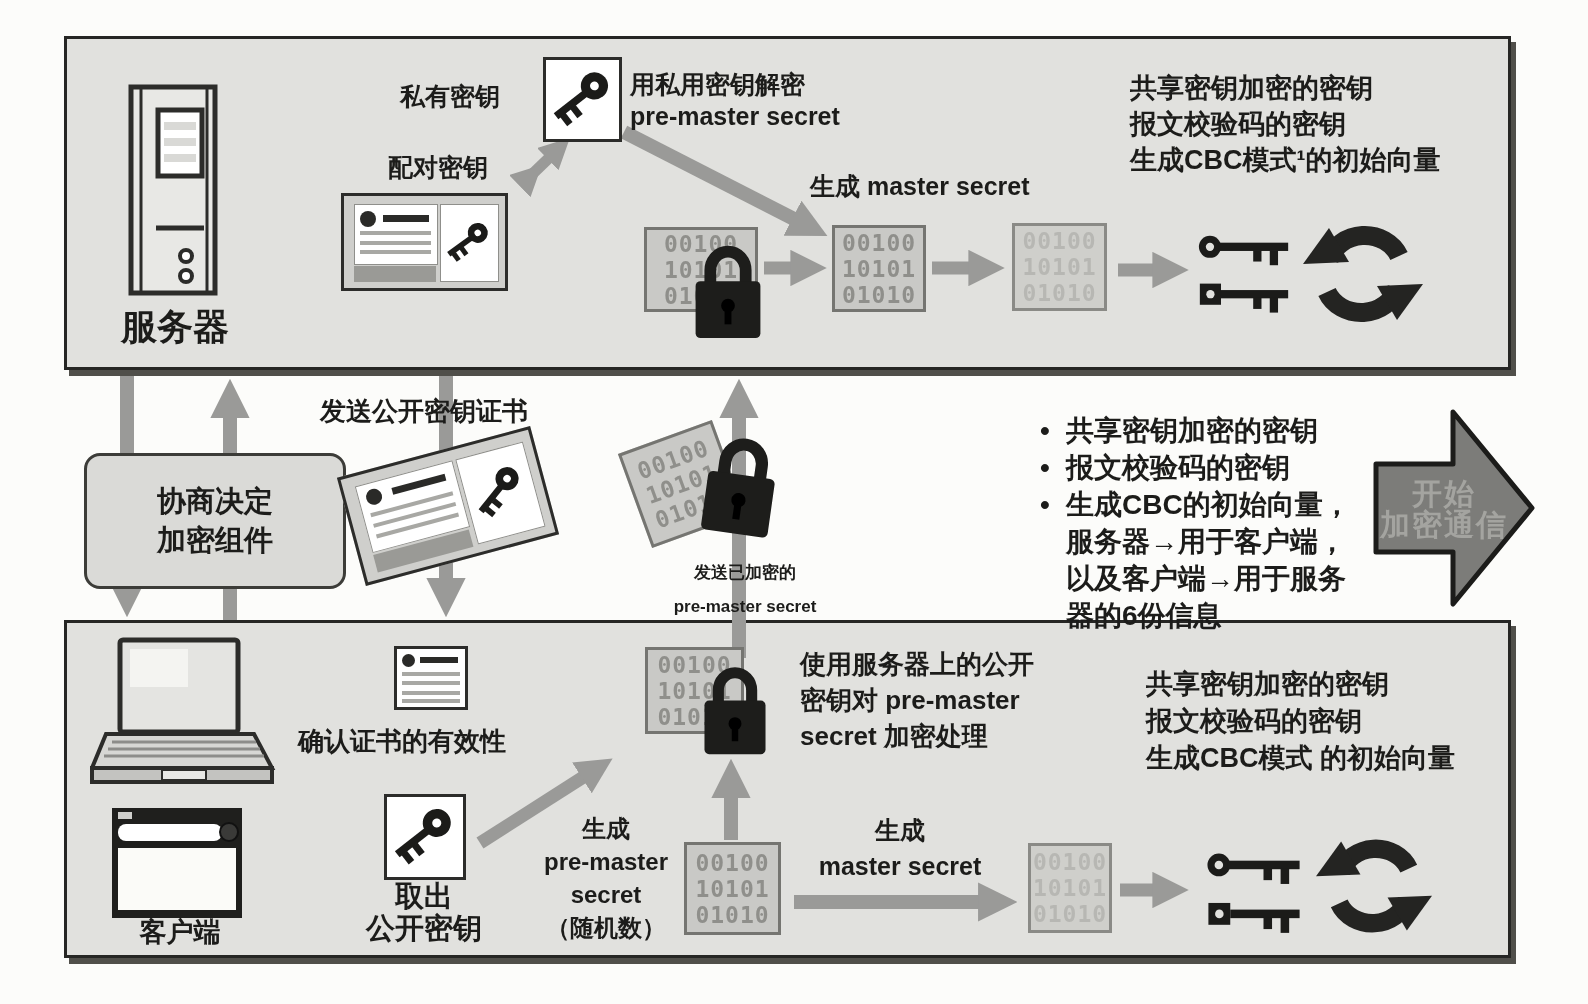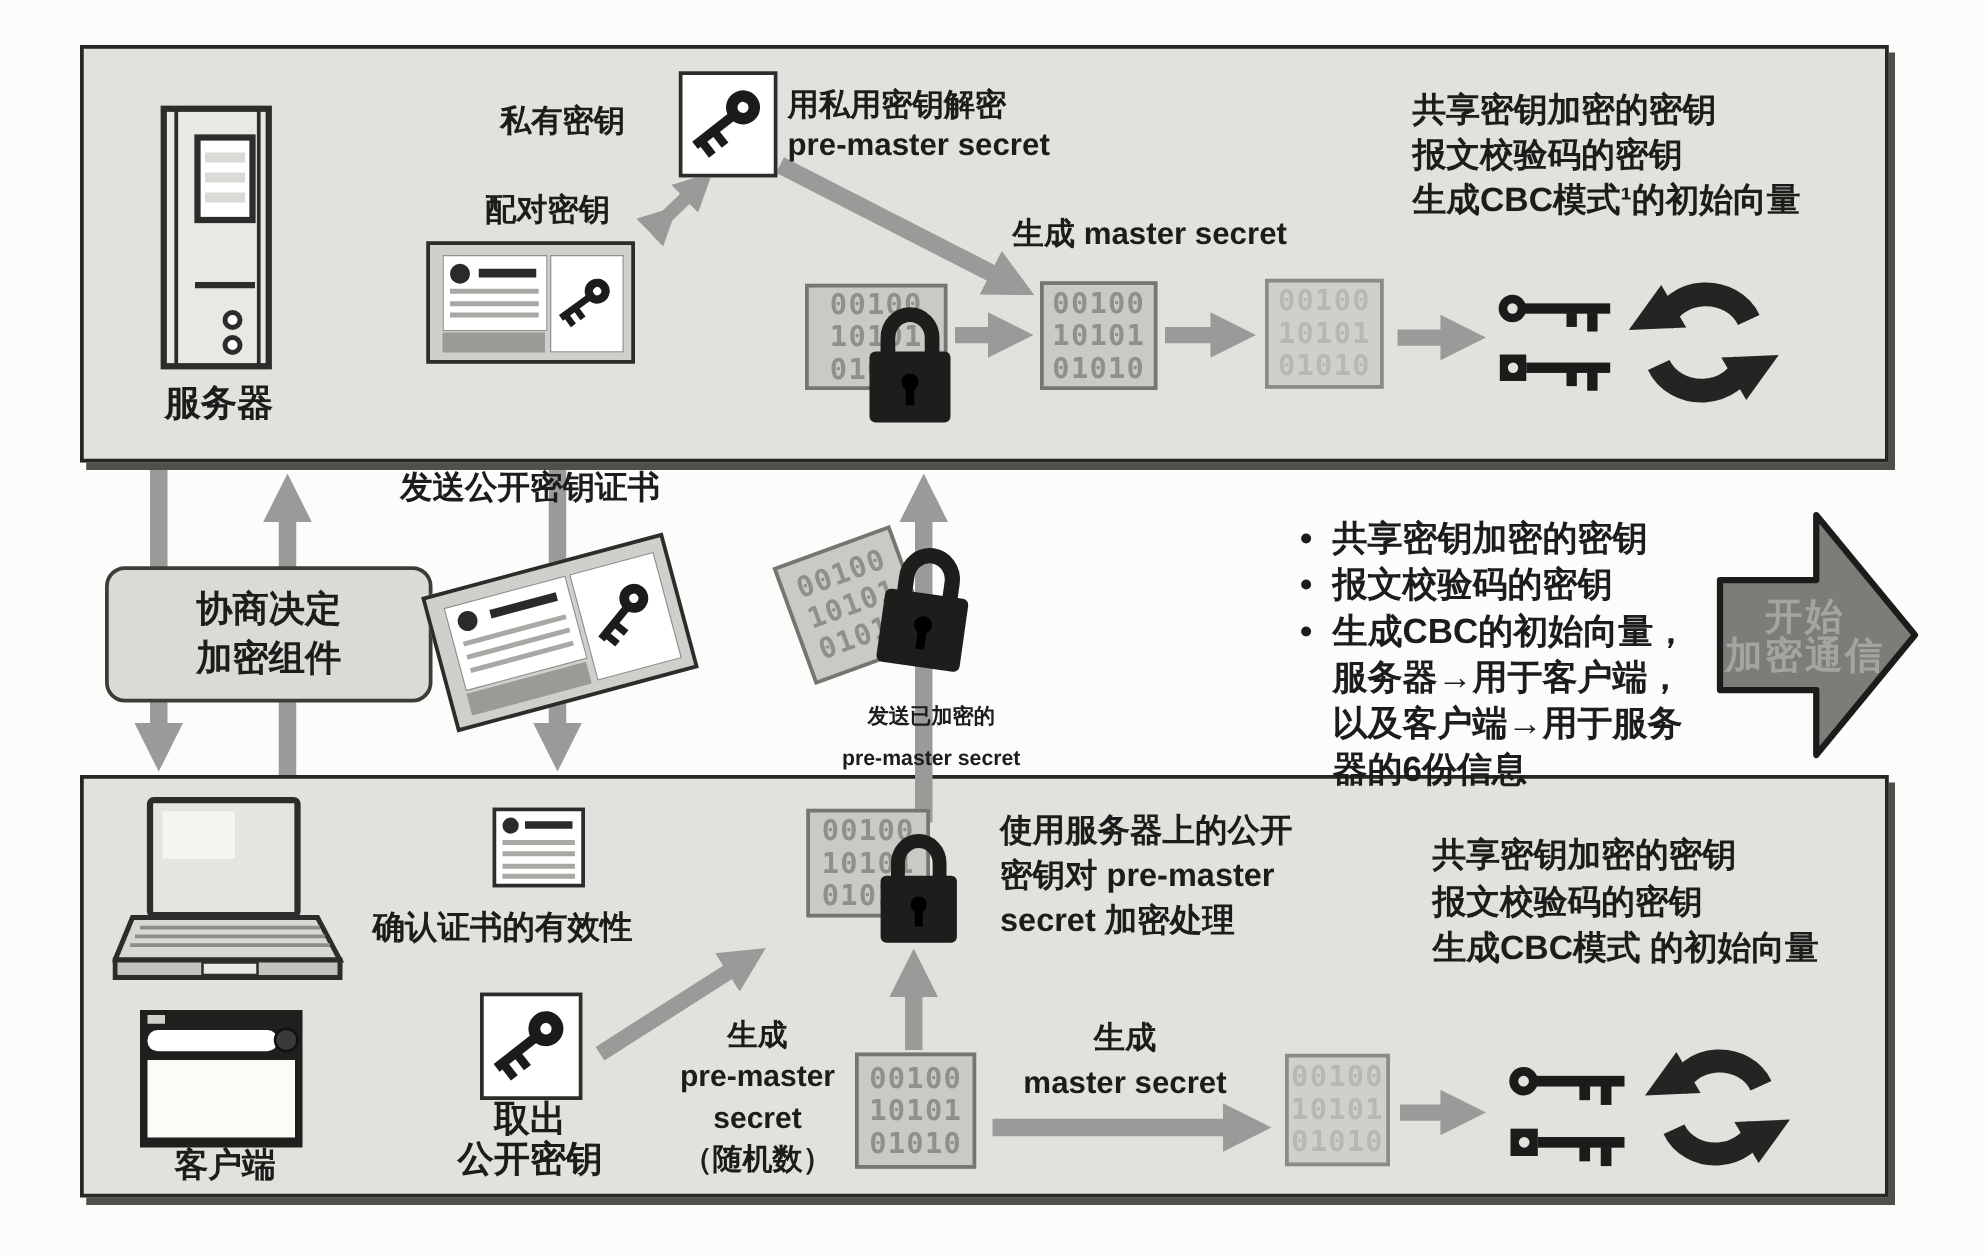--- a/index.html
+++ b/index.html
@@ -104,21 +104,21 @@
     <line x1="13" y1="4" x2="13" y2="208" stroke="#2c2c2a" stroke-width="3"></line>
     <line x1="79" y1="4" x2="79" y2="208" stroke="#2c2c2a" stroke-width="3"></line>
     <rect x="30" y="26" width="44" height="66" fill="#ffffff" stroke="#2c2c2a" stroke-width="5"></rect>
     <rect x="36" y="38" width="32" height="8" fill="#d9d9d6"></rect>
     <rect x="36" y="54" width="32" height="8" fill="#d9d9d6"></rect>
     <rect x="36" y="70" width="32" height="8" fill="#d9d9d6"></rect>
     <line x1="28" y1="144" x2="76" y2="144" stroke="#2c2c2a" stroke-width="5"></line>
     <circle cx="58" cy="172" r="6" fill="#ffffff" stroke="#2c2c2a" stroke-width="4"></circle>
     <circle cx="58" cy="192" r="6" fill="#ffffff" stroke="#2c2c2a" stroke-width="4"></circle>
   </svg>
-  <div class="t tc" style="left:108px;top:303px;width:134px;font-size:29px">服务器</div>
+  <div class="t tc" style="left:108px;top:303px;width:134px;font-size:36px">服务器</div>
 
   <div class="t" style="left:400px;top:80px;font-size:25px">私有密钥</div>
   <div class="keybox" style="left:543px;top:57px;width:79px;height:85px">
     <svg width="68" height="44" viewBox="0 0 100 64" style="transform:rotate(-38deg)">
         <use href="#sym-key"></use>
       </svg>
   </div>
   <div class="t" style="left:630px;top:68px;font-size:25px;line-height:32px">用私用密钥解密
 pre-master secret</div>
 
@@ -158,27 +158,27 @@
       <use href="#sym-keypair"></use>
     </svg>
   <svg class="abs" style="left:1302px;top:220px" width="122" height="108" viewBox="0 0 120 108">
       <use href="#sym-recycle"></use>
     </svg>
 
   <div class="t" style="left:1130px;top:70px;font-size:27px;line-height:36px">共享密钥加密的密钥
 报文校验码的密钥
 生成CBC模式¹的初始向量</div>
 
-  <div class="abs" style="left:84px;top:453px;width:262px;height:109px;background:#dadad7;
+  <div class="abs" style="left:84px;top:453px;width:262px;height:136px;background:#dadad7;
        border:3px solid #3c3c38;border-radius:16px;box-sizing:border-box;display:flex;
        align-items:center;justify-content:center;text-align:center;white-space:pre-line;
        font-weight:bold;font-size:29px;line-height:39px;color:#1c1c1a">协商决定
 加密组件</div>
 
-  <div class="t" style="left:320px;top:372px;font-size:26px">发送公开密钥证书</div>
+  <div class="t" style="left:320px;top:394px;font-size:26px">发送公开密钥证书</div>
 
   <div class="cert" style="left:348px;top:450px;width:200px;height:112px;transform:rotate(-15deg)">
     <div class="cert-photo">
       <span class="cert-seal"></span>
       <span class="cert-headline"></span>
       <span class="cert-line" style="top:44%"></span>
       <span class="cert-line" style="top:60%"></span>
       <span class="cert-line" style="top:76%"></span>
     </div>
     <div class="cert-band"></div>

